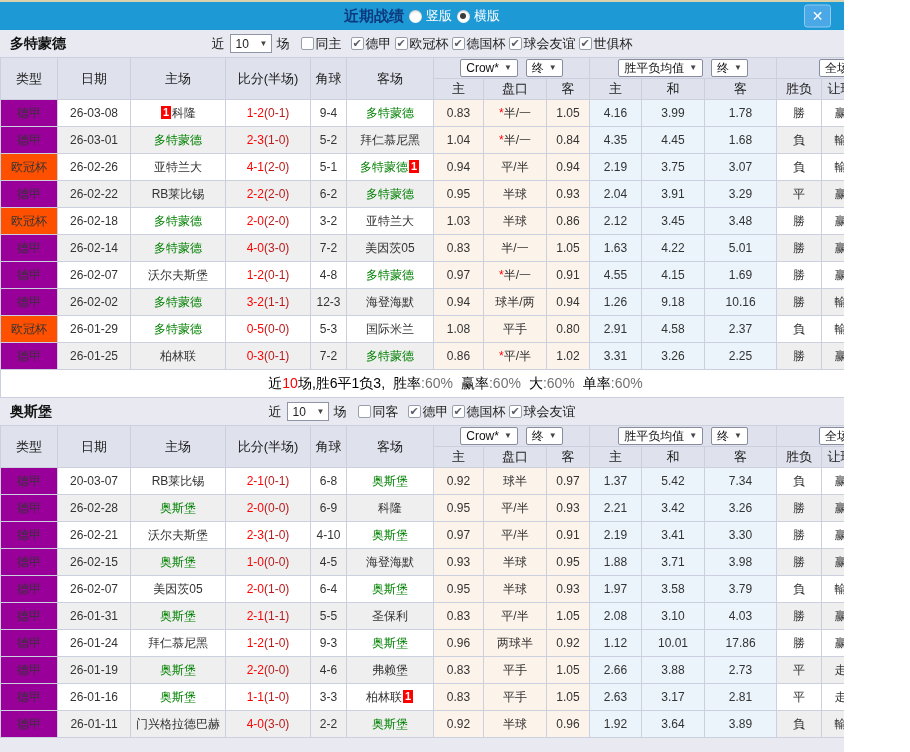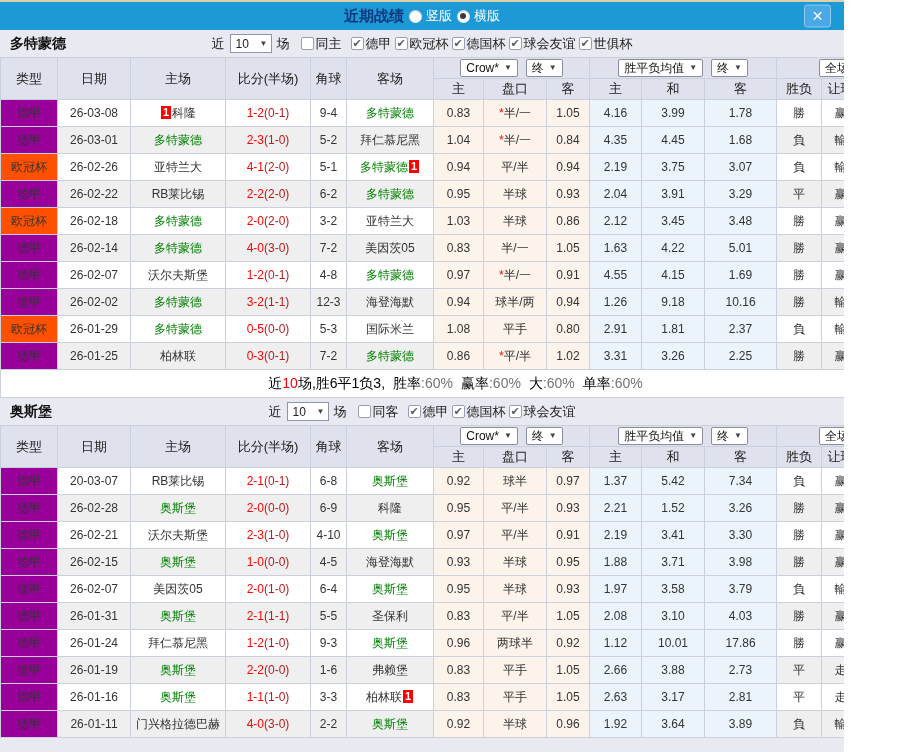--- a/index.html
+++ b/index.html
@@ -302,21 +302,21 @@
             <td class="league" style="background: rgb(255, 80, 0);">欧冠杯</td>
             <td class="plain">26-01-29</td>
             <td class="plain"><span class="focus">多特蒙德</span></td>
             <td class="plain score"><span class="sc-main">0-5</span><span class="sc-half">(0-0)</span></td>
             <td class="plain">5-3</td>
             <td class="plain"><span>国际米兰</span></td>
             <td class="peach">1.08</td>
             <td class="peach"><span>平手</span></td>
             <td class="peach">0.80</td>
             <td class="lblue">2.91</td>
-            <td class="lblue">1.81</td>
+            <td class="lblue">4.58</td>
             <td class="lblue">2.37</td>
             <td class="res c-green">負</td>
             <td class="res c-green">輸</td>
             <td class="res c-green">小</td>
           </tr>
           <tr class="alt">
             <td class="league" style="background: rgb(153, 0, 153);">德甲</td>
             <td class="plain">26-01-25</td>
             <td class="plain"><span>柏林联</span></td>
             <td class="plain score"><span class="sc-main">0-3</span><span class="sc-half">(0-1)</span></td>
@@ -443,21 +443,21 @@
             <td class="league" style="background: rgb(153, 0, 153);">德甲</td>
             <td class="plain">26-02-28</td>
             <td class="plain"><span class="focus">奥斯堡</span></td>
             <td class="plain score"><span class="sc-main">2-0</span><span class="sc-half">(0-0)</span></td>
             <td class="plain">6-9</td>
             <td class="plain"><span>科隆</span></td>
             <td class="peach">0.95</td>
             <td class="peach"><span>平/半</span></td>
             <td class="peach">0.93</td>
             <td class="lblue">2.21</td>
-            <td class="lblue">1.52</td>
+            <td class="lblue">3.42</td>
             <td class="lblue">3.26</td>
             <td class="res c-red">勝</td>
             <td class="res c-red">赢</td>
             <td class="res c-green">小</td>
           </tr>
           <tr>
             <td class="league" style="background: rgb(153, 0, 153);">德甲</td>
             <td class="plain">26-02-21</td>
             <td class="plain"><span>沃尔夫斯堡</span></td>
             <td class="plain score"><span class="sc-main">2-3</span><span class="sc-half">(1-0)</span></td>
@@ -539,21 +539,21 @@
             <td class="lblue">17.86</td>
             <td class="res c-red">勝</td>
             <td class="res c-red">赢</td>
             <td class="res c-green">小</td>
           </tr>
           <tr class="alt">
             <td class="league" style="background: rgb(153, 0, 153);">德甲</td>
             <td class="plain">26-01-19</td>
             <td class="plain"><span class="focus">奥斯堡</span></td>
             <td class="plain score"><span class="sc-main">2-2</span><span class="sc-half">(0-0)</span></td>
-            <td class="plain">1-6</td>
+            <td class="plain">4-6</td>
             <td class="plain"><span>弗赖堡</span></td>
             <td class="peach">0.83</td>
             <td class="peach"><span>平手</span></td>
             <td class="peach">1.05</td>
             <td class="lblue">2.66</td>
             <td class="lblue">3.88</td>
             <td class="lblue">2.73</td>
             <td class="res c-blue">平</td>
             <td class="res c-blue">走</td>
             <td class="res c-red">大</td>

